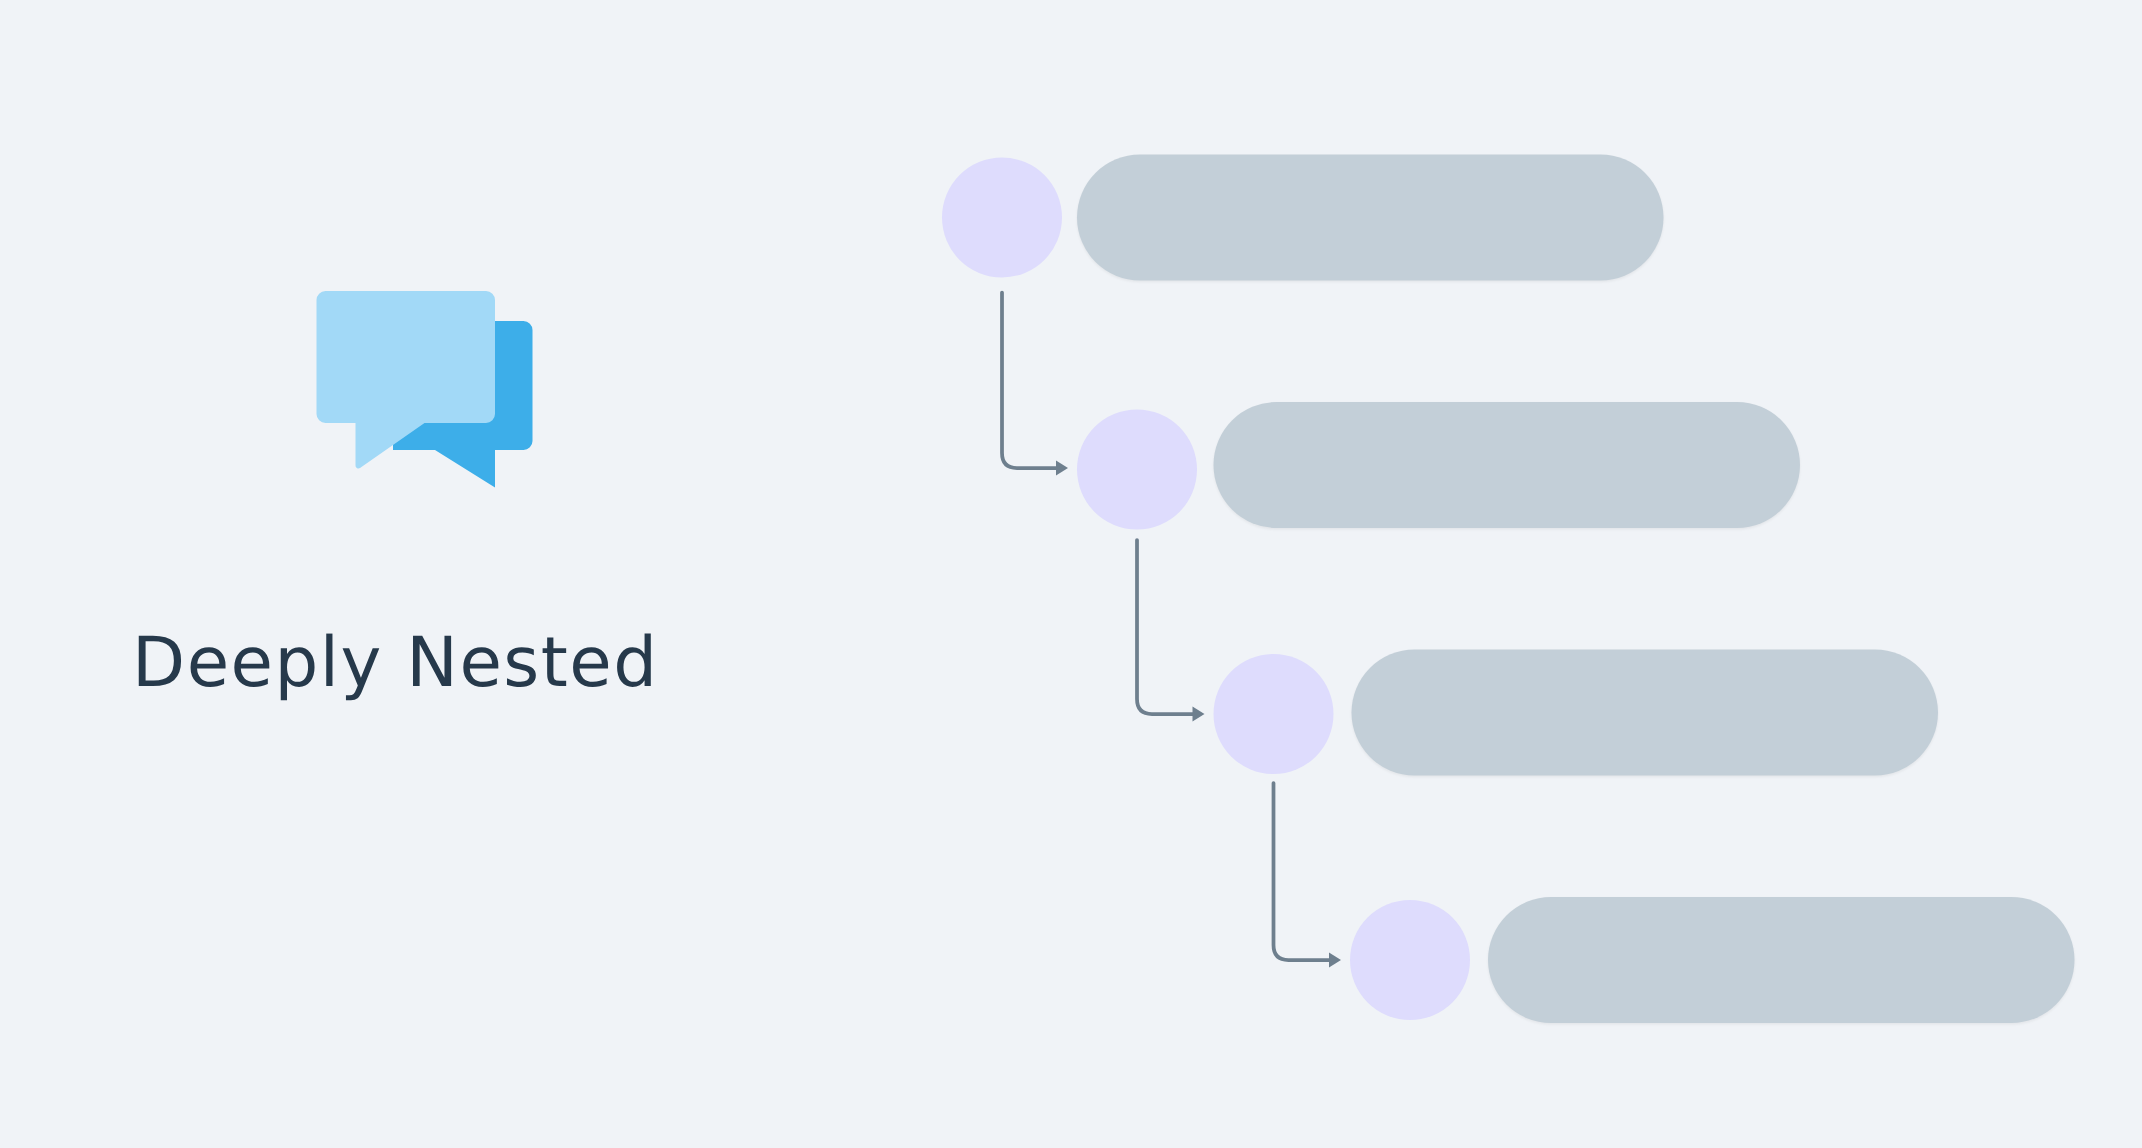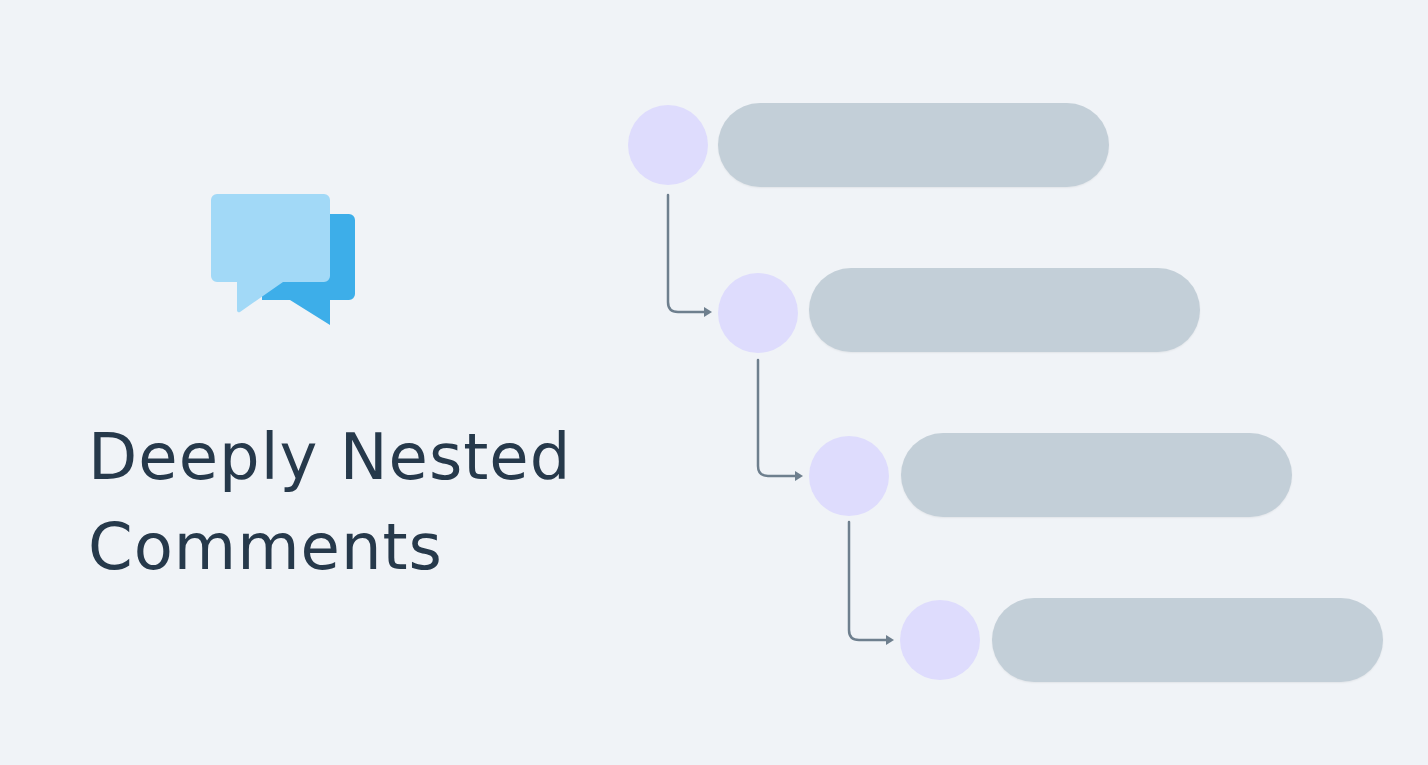--- a/index.html
+++ b/index.html
@@ -1,18 +1,18 @@
 <!DOCTYPE html>
 <html><head>
 <meta charset="utf-8">
 <style>
   html, body { margin:0; padding:0; }
   body { width:1428px; height:765px; background:#f0f3f7; position:relative; overflow:hidden; font-family:"DejaVu Sans", sans-serif; }
   .abs { position:absolute; }
-  .title { left:88px; top:412px; font-size:64px; line-height:90px; color:#26394b; letter-spacing:1px; font-family:"DejaVu Sans", sans-serif; }
+  .title { left:88px; top:396px; font-size:46px; line-height:90px; color:#26394b; letter-spacing:1px; font-family:"DejaVu Sans", sans-serif; }
   .title div { white-space:nowrap; }
   .avatar { width:80px; height:80px; border-radius:50%; background:#dedcfd; }
   .pill { height:84px; border-radius:42px; background:#c3cfd8; box-shadow:0 1px 2px rgba(0,0,0,0.06); }
   svg { position:absolute; left:0; top:0; }
 </style>
 </head>
 <body>
 
 <svg width="1428" height="765" viewBox="0 0 1428 765">
 
@@ -27,21 +27,20 @@
   </g>
   <g fill="#6e7f8e">
     <path d="M704 307 L712 312 L704 317 Z"></path>
     <path d="M795 471 L803 476 L795 481 Z"></path>
     <path d="M886 635 L894 640 L886 645 Z"></path>
   </g>
 </svg>
 
 <div class="abs title">
   <div>Deeply Nested</div>
-  <div>Comments</div>
 </div>
 
 <div class="abs avatar" style="left:628px;top:105px;"></div>
 <div class="abs pill" style="left:718px;top:103px;width:391px;"></div>
 
 <div class="abs avatar" style="left:718px;top:273px;"></div>
 <div class="abs pill" style="left:809px;top:268px;width:391px;"></div>
 
 <div class="abs avatar" style="left:809px;top:436px;"></div>
 <div class="abs pill" style="left:901px;top:433px;width:391px;"></div>

